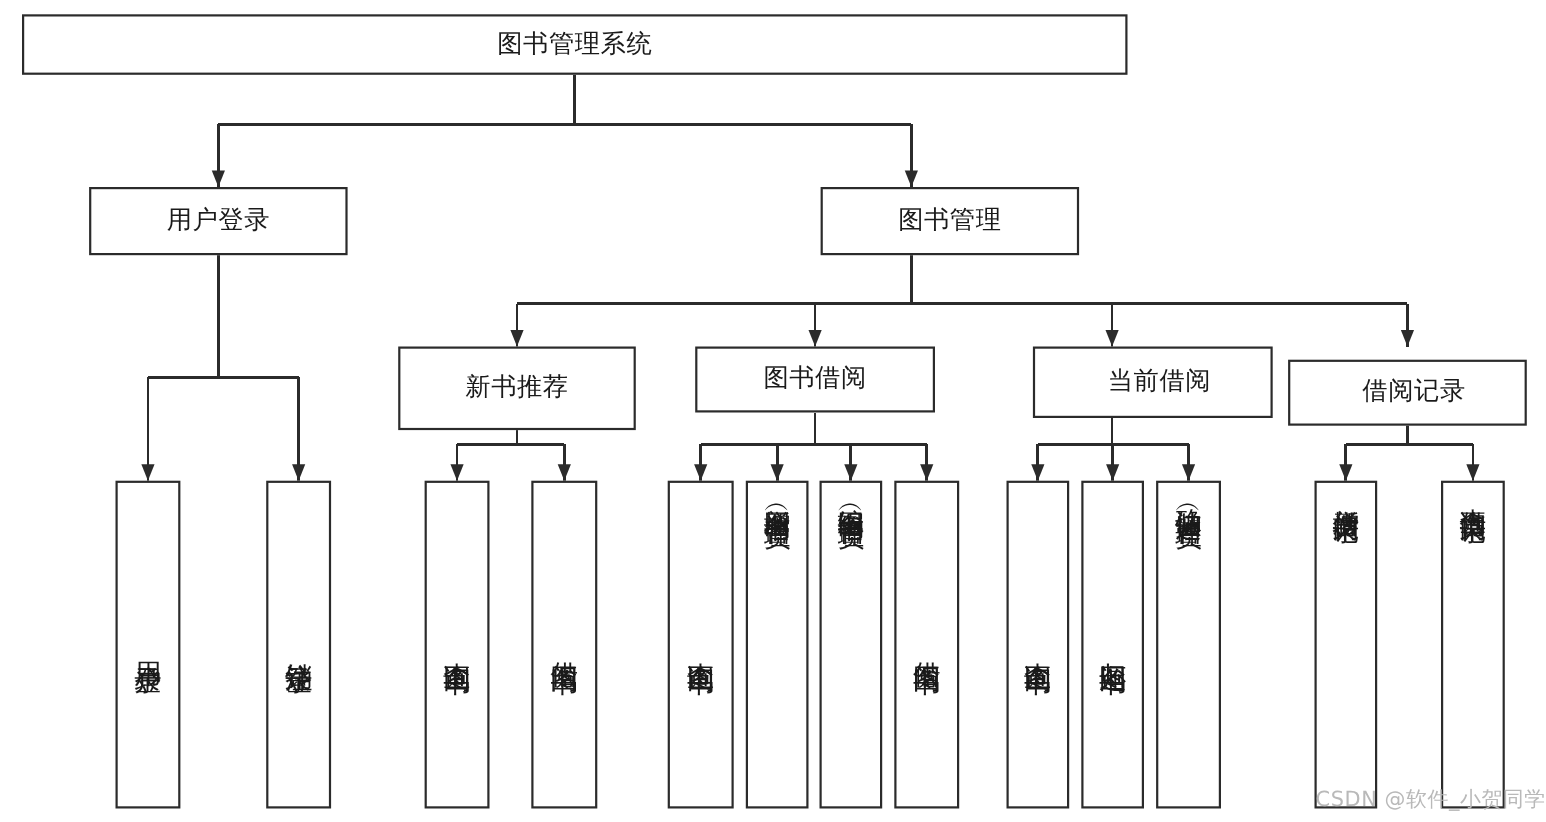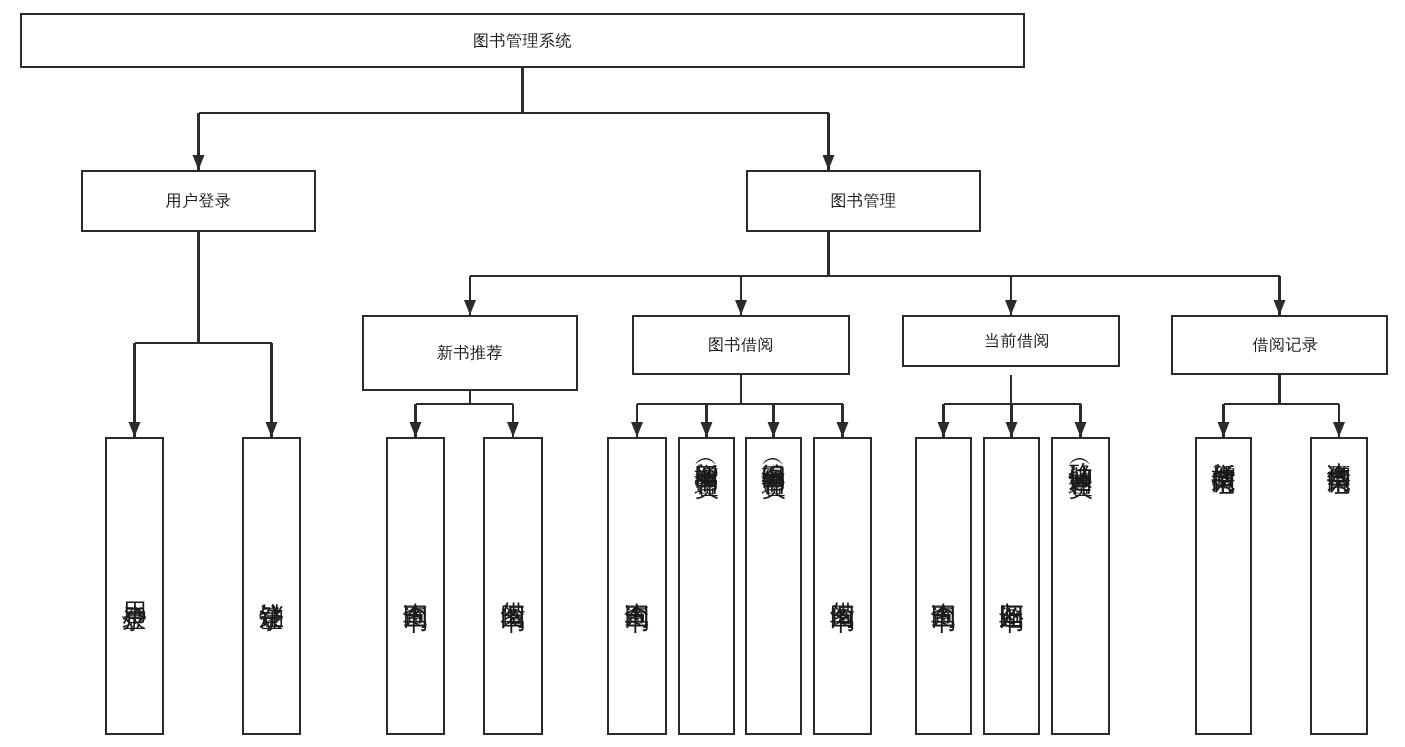--- a/index.html
+++ b/index.html
@@ -33,21 +33,21 @@
     color: #1a1a1a;
   }
   .node-label {
     display: block;
     text-align: center;
     line-height: 1.12;
     letter-spacing: 0.5px;
   }
   .node.horizontal .node-label {
     writing-mode: horizontal-tb;
-    font-size: 16px;
+    font-size: 23px;
   }
   .node.vertical {
     align-items: flex-start;
     justify-content: center;
     padding-top: 4px;
   }
   .node.vertical .node-label {
     writing-mode: vertical-rl;
     text-orientation: upright;
     font-size: 25px;
@@ -137,24 +137,24 @@
       </div>
       <div class="node horizontal" style="left: 746px; top: 170px; width: 235px; height: 62px;">
         <span class="node-label">图书管理</span>
       </div>
       <div class="node horizontal" style="left: 362px; top: 315px; width: 216px; height: 76px;">
         <span class="node-label">新书推荐</span>
       </div>
       <div class="node horizontal" style="left: 632px; top: 315px; width: 218px; height: 60px;">
         <span class="node-label">图书借阅</span>
       </div>
-      <div class="node horizontal" style="left: 902px; top: 315px; width: 218px; height: 52px; padding-left: 12px;">
+      <div class="node horizontal" style="left: 939px; top: 315px; width: 218px; height: 65px; padding-left: 12px;">
         <span class="node-label">当前借阅</span>
       </div>
-      <div class="node horizontal" style="left: 1171px; top: 315px; width: 217px; height: 60px; padding-left: 12px;">
+      <div class="node horizontal" style="left: 1171px; top: 327px; width: 217px; height: 60px; padding-left: 12px;">
         <span class="node-label">借阅记录</span>
       </div>
       <div class="node vertical centered" style="left: 105px; top: 437px; width: 59px; height: 298px;">
         <span class="node-label">用户登录</span>
       </div>
       <div class="node vertical centered" style="left: 242px; top: 437px; width: 59px; height: 298px;">
         <span class="node-label">注销登录</span>
       </div>
       <div class="node vertical centered" style="left: 386px; top: 437px; width: 59px; height: 298px;">
         <span class="node-label">查询图书</span>
@@ -183,13 +183,14 @@
       <div class="node vertical tall-text" style="left: 1051px; top: 437px; width: 59px; height: 298px;">
         <span class="node-label">确认归还（管理员）</span>
       </div>
       <div class="node vertical tall-text" style="left: 1195px; top: 437px; width: 57px; height: 298px;">
         <span class="node-label">新增借阅记录</span>
       </div>
       <div class="node vertical tall-text" style="left: 1310px; top: 437px; width: 58px; height: 298px;">
         <span class="node-label">查询借阅记录</span>
       </div>
     </div>
+  <div class="watermark" style="left:1196px; top:714px;">CSDN @软件_小贺同学</div>
 </div>
 
 </body></html>

